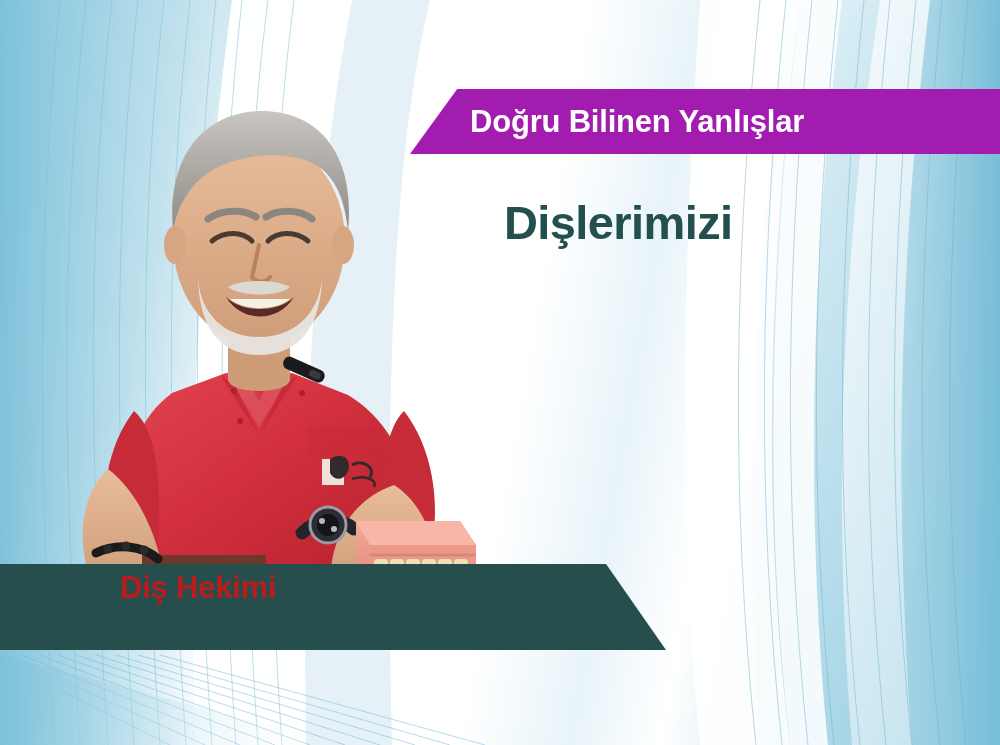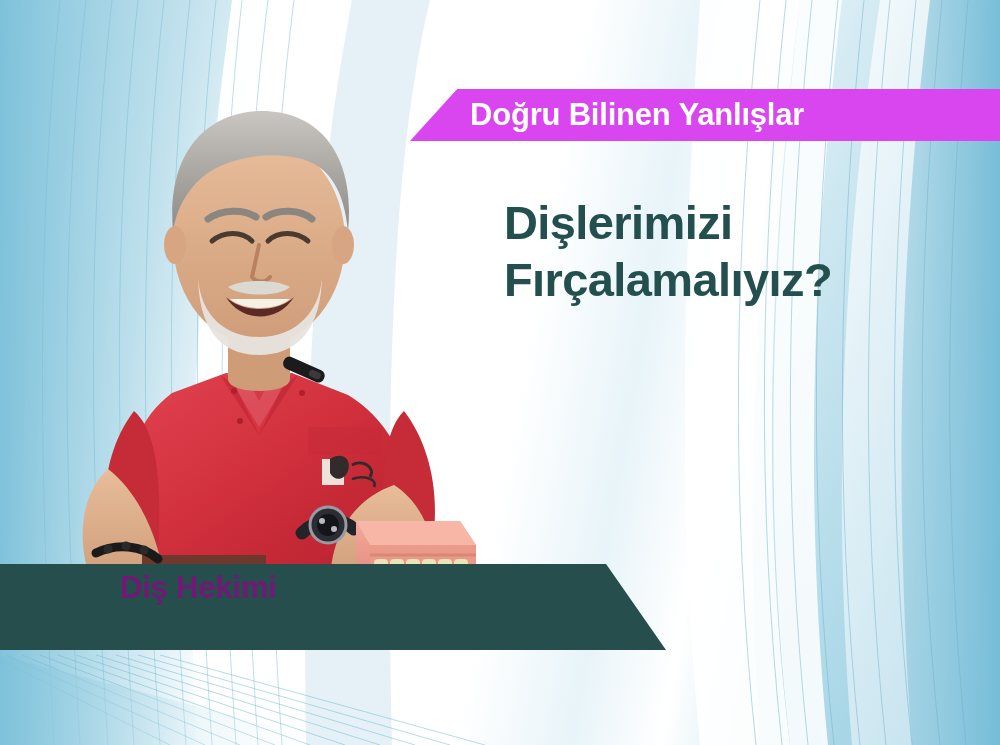--- a/index.html
+++ b/index.html
@@ -30,22 +30,22 @@
     position:absolute;
     left:30px; top:55px;
     width:470px; height:530px;
   }
   .photo-svg { width:100%; height:100%; display:block; }
 
   
   .top-banner {
     position:absolute;
     left:410px; top:89px;
-    width:590px; height:52px;
-    background:#d946ef;
+    width:590px; height:65px;
+    background:#a21caf;
     clip-path:polygon(8.0% 0%, 100% 0%, 100% 100%, 0% 100%);
     display:flex; align-items:center;
   }
   .top-banner-text {
     color:#ffffff;
     font-size:31px;
     font-weight:bold;
     letter-spacing:-0.2px;
     margin-left:60px;
     white-space:nowrap;
@@ -68,21 +68,21 @@
   .bottom-banner {
     position:absolute;
     left:0px; top:564px;
     width:666px; height:86px;
     background:#264e4d;
     clip-path:polygon(0% 0%, 91% 0%, 100% 100%, 0% 100%);
   }
   .bottom-banner-text {
     position:absolute;
     left:120px; top:569px;
-    color:#701a75;
+    color:#b91c1c;
     font-size:31px;
     font-weight:bold;
     line-height:1.2;
     letter-spacing:-0.2px;
   }
   .bottom-banner-line { display:block; white-space:nowrap; }
 </style>
 </head>
 <body>
 
@@ -281,21 +281,20 @@
       </g>
     </svg>
   </div>
 
   <div class="top-banner">
     <span class="top-banner-text">Doğru Bilinen Yanlışlar</span>
   </div>
 
   <div class="headline">
     <span class="headline-line">Dişlerimizi</span>
-    <span class="headline-line">Fırçalamalıyız?</span>
   </div>
 
   <div class="bottom-banner"></div>
   <div class="bottom-banner-text">
     <span class="bottom-banner-line">Diş Hekimi</span>
   </div>
 
 </div>
 
 </body></html>

